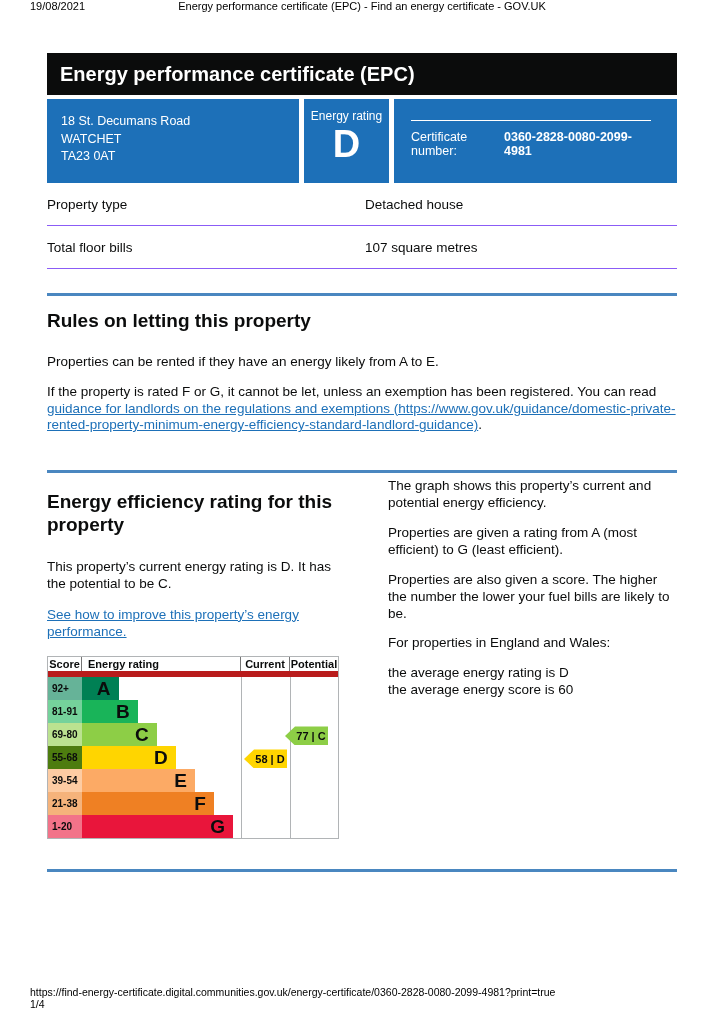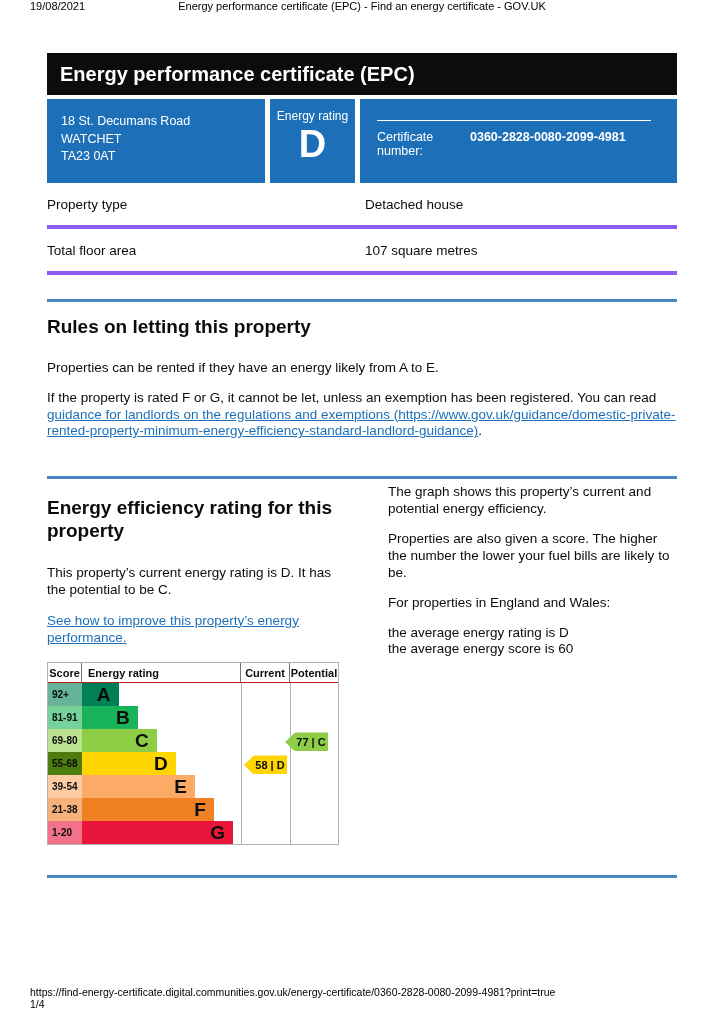--- a/index.html
+++ b/index.html
@@ -33,34 +33,34 @@
     margin-top: 41px; height: 42px;
     background: #0b0c0c; color: #fff;
     display: flex; align-items: center;
     padding-left: 13px;
     font-size: 20px; font-weight: bold;
   }
 
   
   .summary-boxes { display: flex; gap: 5px; margin-top: 4px; height: 84px; }
   .sbox { background: #1d70b8; color: #fff; font-size: 12.5px; }
-  .sbox-address { width: 218px; padding: 14px 0 0 14px; line-height: 1.4; }
+  .sbox-address { width: 252px; padding: 14px 0 0 14px; line-height: 1.4; }
   .sbox-rating { width: 85px; text-align: center; padding-top: 10px; }
   .sbox-rating .sr-label { font-size: 12px; }
   .sbox-rating .sr-value { font-size: 38px; font-weight: bold; line-height: 1.1; margin-top: 1px; }
   .sbox-valid { flex: 1; padding: 13px 26px 0 17px; }
   .sv-row { display: flex; align-items: baseline; }
   .sv-label { width: 93px; flex-shrink: 0; }
   .sv-value { font-weight: bold; }
   .sv-rule { border: none; border-top: 1px solid #fff; margin: 8px 0 9px 0; }
 
   
   .prop-row {
     display: flex; padding: 14px 0 13px 0;
-    border-bottom: 4px solid #8b5cf6;
+    border-bottom: 1px solid #8b5cf6;
     font-size: 13.5px;
   }
   .prop-label { width: 318px; }
   .prop-value { flex: 1; }
 
   .blue-rule { border: none; height: 3px; background: #4a87c0; }
   .rule-1 { margin-top: 24px; }
   .rule-2 { margin-top: 36px; }
   .rule-3 { margin-top: 30px; }
 
@@ -80,21 +80,21 @@
   .improve-link { display: inline-block; margin-top: 14px; }
   .col-right p { margin-bottom: 13px; }
   .averages div { line-height: 1.25; }
 
   
   .epc-chart {
     position: relative; margin-top: 16px;
     width: 292px; border: 1px solid #b1b4b6;
     background: #fff;
   }
-  .chart-header { display: flex; height: 20px; border-bottom: 1px solid #b91c1c; }
+  .chart-header { display: flex; height: 20px; border-bottom: 6px solid #b91c1c; }
   .chart-header > div {
     font-size: 11px; font-weight: bold;
     display: flex; align-items: center;
   }
   .ch-score { width: 34px; justify-content: center; border-right: 1px solid #757575; }
   .ch-rating { width: 159px; padding-left: 6px; border-right: 1px solid #757575; }
   .ch-current { width: 49px; justify-content: center; border-right: 1px solid #757575; }
   .ch-potential { width: 48px; justify-content: center; }
 
   .chart-row { display: flex; height: 23px; }
@@ -152,21 +152,21 @@
       </div>
     </div>
   </div>
 
   <div class="prop-table">
     <div class="prop-row">
       <span class="prop-label">Property type</span>
       <span class="prop-value">Detached house</span>
     </div>
     <div class="prop-row">
-      <span class="prop-label">Total floor area</span>
+      <span class="prop-label">Total floor bills</span>
       <span class="prop-value">107 square metres</span>
     </div>
   </div>
 
   <hr class="blue-rule rule-1">
 
   <h2 class="section-heading">Rules on letting this property</h2>
   <p class="body-text rules-p1">Properties can be rented if they have an energy likely from A to E.</p>
   <p class="body-text rules-p2"><span>If the property is rated F or G, it cannot be let, unless an exemption has been registered. You can read </span><a class="gov-link">guidance for landlords on the regulations and exemptions (https://www.gov.uk/guidance/domestic-private-rented-property-minimum-energy-efficiency-standard-landlord-guidance)</a><span>.</span></p>
 
@@ -243,20 +243,21 @@
           <div class="cr-potential"></div>
         </div>
 
         <div class="rating-arrow" style="top: 92px; left: 196px; background: rgb(255, 213, 0);">58 |  D</div>
         <div class="rating-arrow" style="top: 69px; left: 237px; background: rgb(141, 206, 70);">77 |  C</div>
       </div>
     </div>
 
     <div class="col-right body-text">
       <p>The graph shows this property’s current and potential energy efficiency.</p>
+      <p>Properties are given a rating from A (most efficient) to G (least efficient).</p>
       <p>Properties are also given a score. The higher the number the lower your fuel bills are likely to be.</p>
       <p>For properties in England and Wales:</p>
       <div class="averages">
         <div>the average energy rating is D</div>
         <div>the average energy score is 60</div>
       </div>
     </div>
   </div>
 
   <hr class="blue-rule rule-3">

